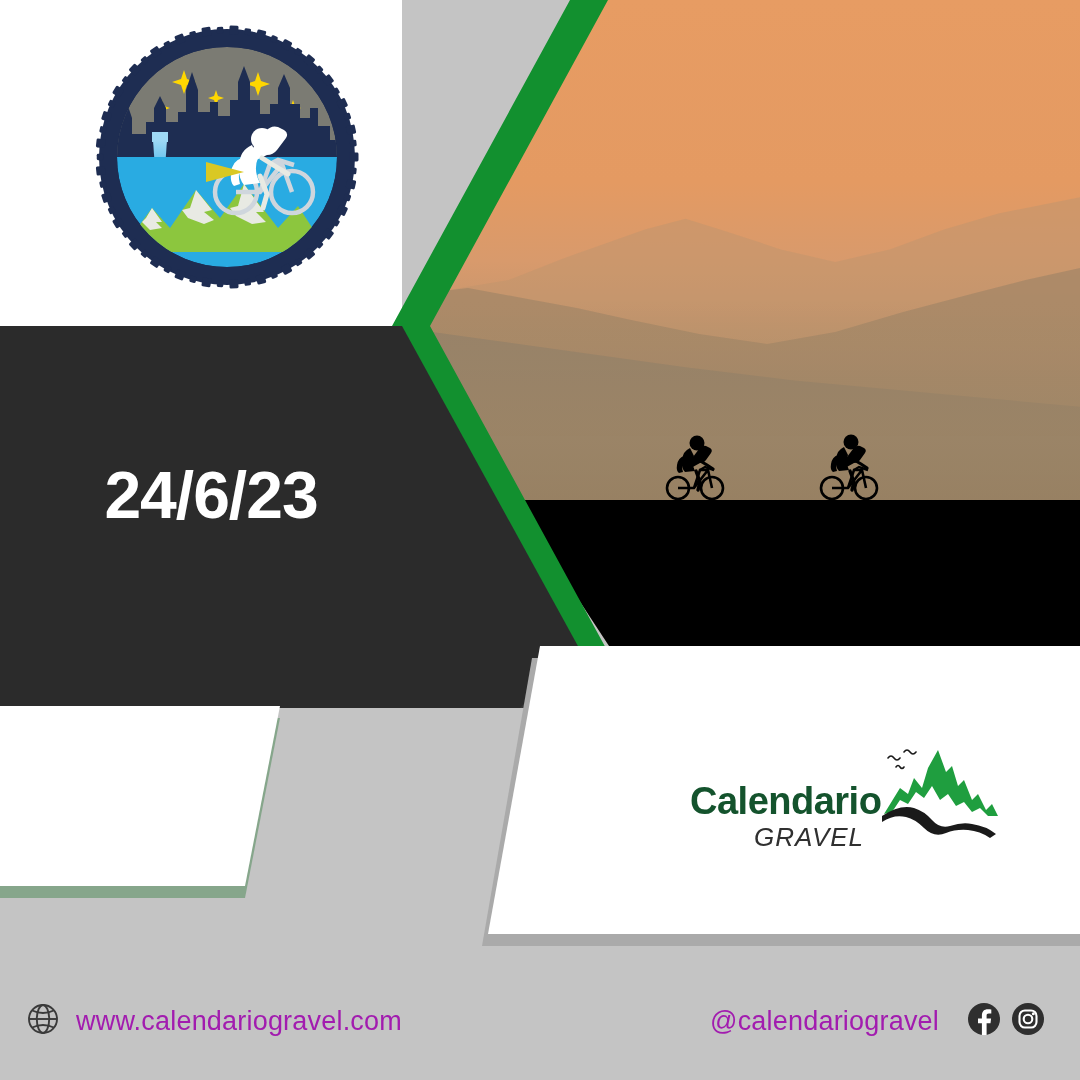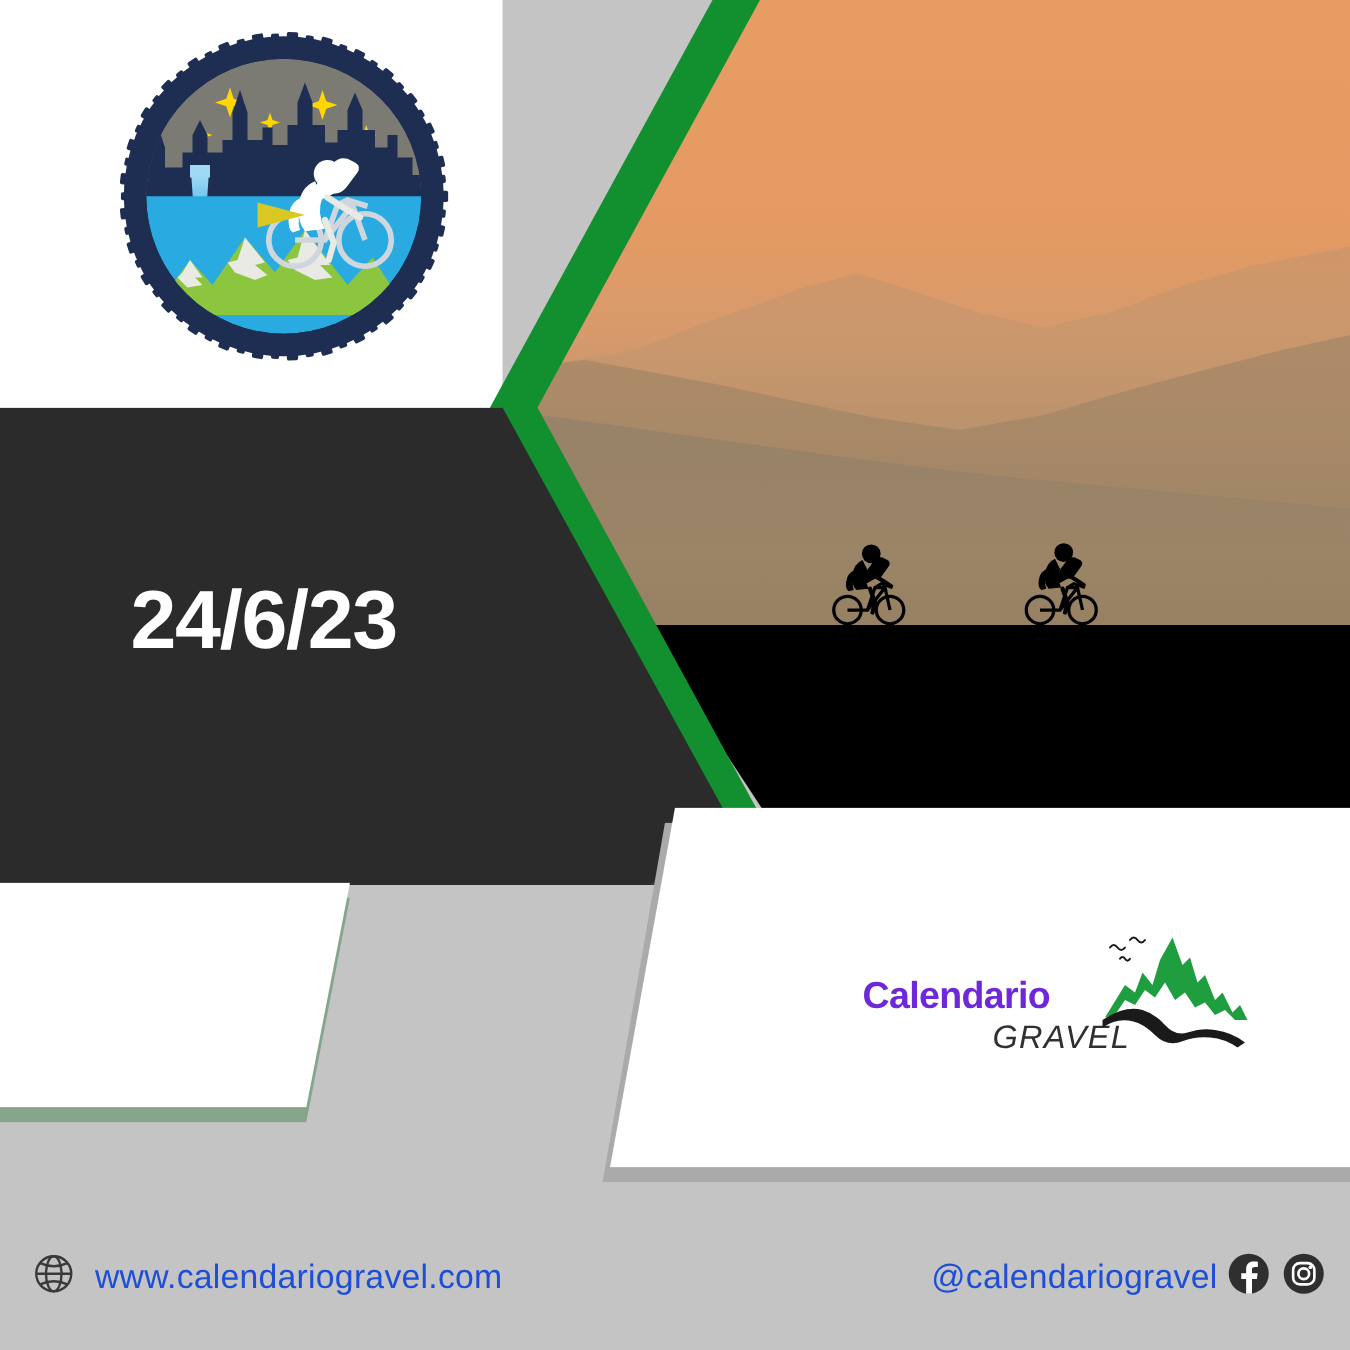--- a/index.html
+++ b/index.html
@@ -79,41 +79,41 @@
     clip-path:polygon(50px 0, 620px 0, 620px 288px, 0 288px);
   }
   .right-card{
     position:absolute;left:488px;top:646px;width:600px;height:288px;
     background:#ffffff;
     clip-path:polygon(52px 0, 600px 0, 600px 288px, 0 288px);
   }
   .brand{position:absolute;left:690px;top:742px;width:320px;height:108px;}
   .brand-text{position:absolute;left:0;top:40px;}
   .brand-name{
-    font-size:30px;font-weight:700;color:#6d28d9;letter-spacing:-.5px;
+    font-size:38px;font-weight:700;color:#14532d;letter-spacing:-.5px;
     font-family:"Liberation Sans", sans-serif;line-height:1;
   }
   .brand-sub{
     font-size:26px;font-style:italic;color:#303030;letter-spacing:1px;
     font-family:"Liberation Sans", sans-serif;line-height:1;
-    margin-top:4px;margin-left:104px;
+    margin-top:4px;margin-left:64px;
   }
   .brand-mark{position:absolute;left:190px;top:0;}
 
   
   .badge{position:absolute;left:92px;top:22px;width:270px;height:270px;}
 
   
   .top-white{position:absolute;left:0;top:0;width:402px;height:327px;background:#ffffff;}
 
   
   .footer{position:absolute;left:0;bottom:0;width:1080px;height:100px;background:#c4c4c4;}
   .footer-left{position:absolute;left:26px;top:22px;display:flex;align-items:center;gap:16px;}
-  .footer-right{position:absolute;right:20px;top:22px;display:flex;align-items:center;gap:8px;}
-  .footer-text{font-size:27px;color:#1d4ed8;font-family:"Liberation Sans", sans-serif;letter-spacing:.2px;}
+  .footer-right{position:absolute;right:35px;top:22px;display:flex;align-items:center;gap:28px;}
+  .footer-text{font-size:27px;color:#a21caf;font-family:"Liberation Sans", sans-serif;letter-spacing:.2px;}
   .soc{display:flex;align-items:center;gap:10px;}
 </style>
 </head>
 <body>
 
 <div class="poster">
 
   <div class="top-white"></div>
 
   <div class="photo">

